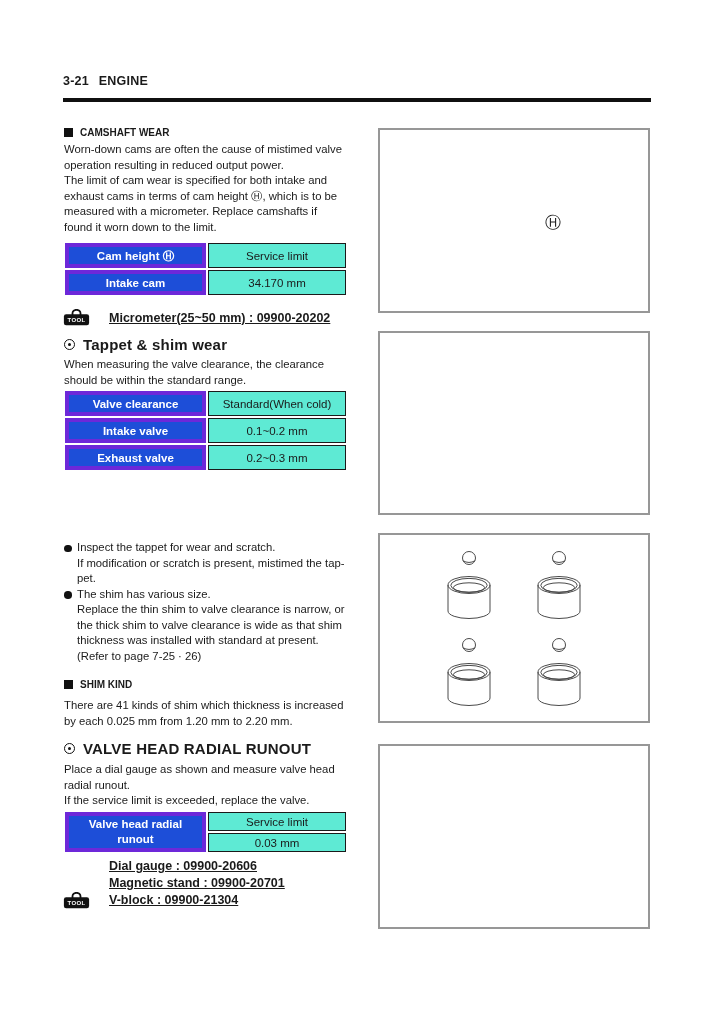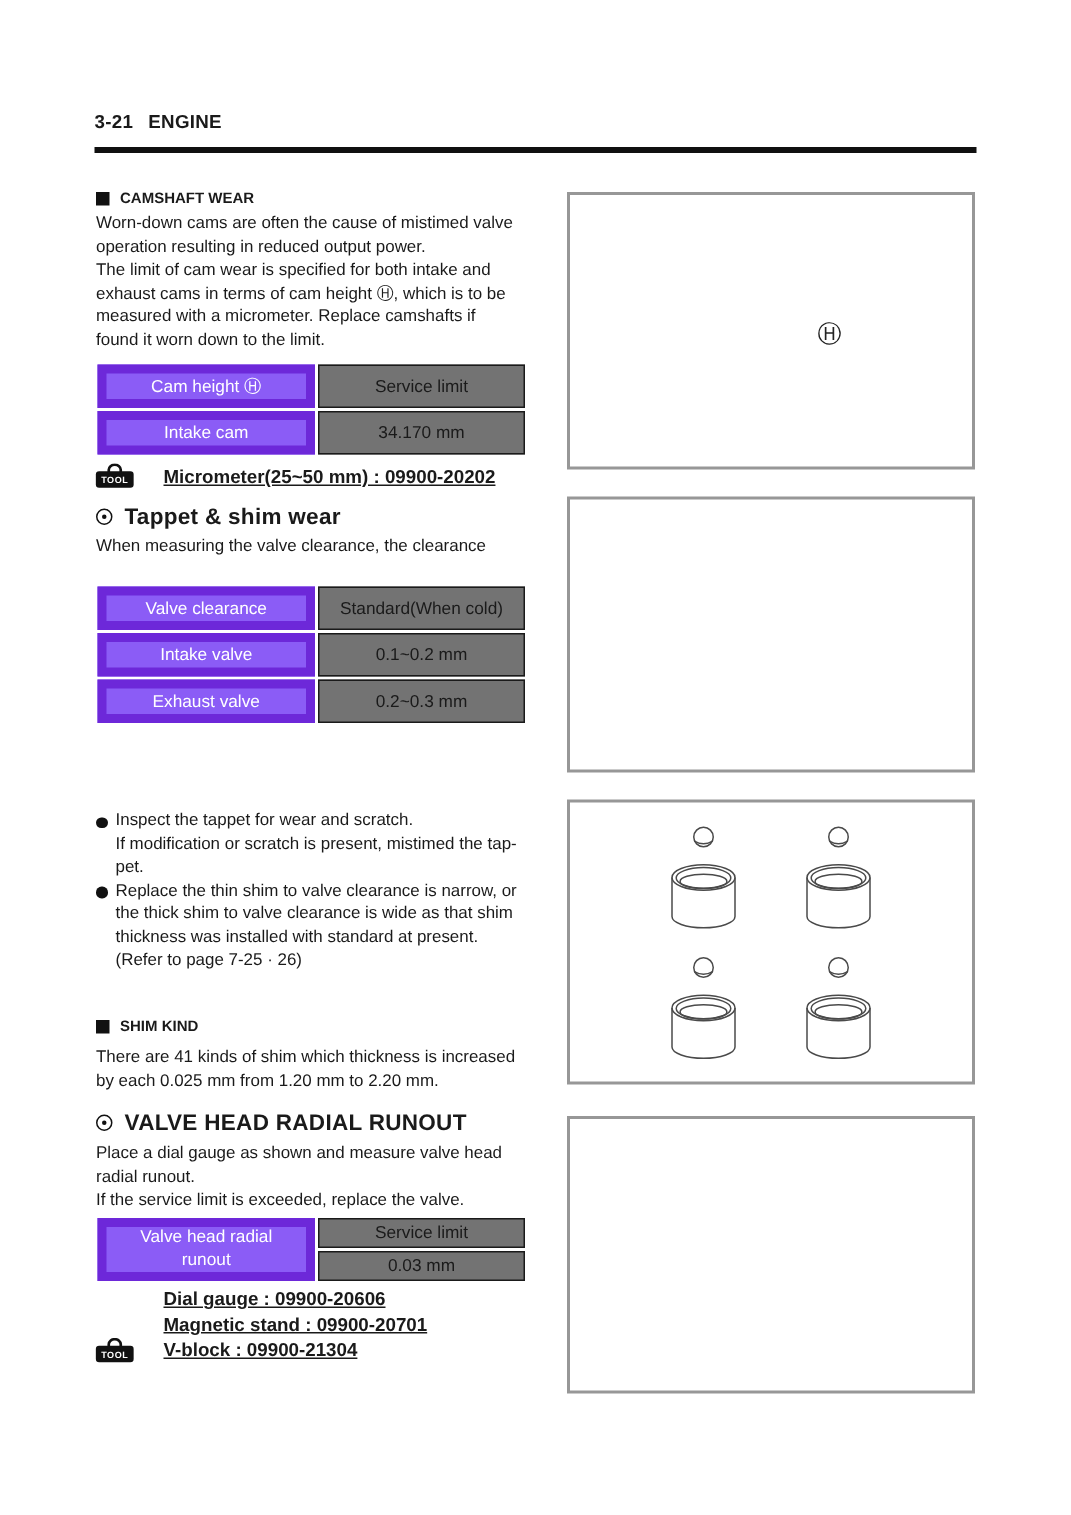--- a/index.html
+++ b/index.html
@@ -17,22 +17,22 @@
   .h-small{font-weight:bold;font-size:10px;display:flex;align-items:center;gap:7px;white-space:nowrap;}
   .sq{width:9px;height:9px;background:#111;flex:0 0 auto;}
   .h-big{font-weight:bold;font-size:15px;display:flex;align-items:center;gap:8px;white-space:nowrap;letter-spacing:.2px;}
   .dot-o{width:9px;height:9px;border:1.7px solid #111;border-radius:50%;display:inline-flex;align-items:center;justify-content:center;flex:0 0 auto;}
   .dot-i{width:3.5px;height:3.5px;background:#111;border-radius:50%;}
 
   .para{font-size:11.3px;line-height:15.5px;white-space:nowrap;}
 
   table.spec{position:absolute;left:63px;border-collapse:separate;border-spacing:2px;background:#fff;}
   table.spec td{height:17px;padding:0 3px;text-align:center;vertical-align:middle;font-size:11.5px;line-height:16px;}
-  td.dark{width:127px;background:#8b5cf6;color:#fff;font-weight:normal;border:6px solid #6d28d9;}
-  td.lite{width:130px;background:#737373;border:1px solid #1a1a1a;}
+  td.dark{width:127px;background:#1d4ed8;color:#fff;font-weight:bold;border:4px solid #6d28d9;}
+  td.lite{width:130px;background:#5eead4;border:1px solid #1a1a1a;}
   td.dark.tall{line-height:15px;}
 
   .tool-row{position:absolute;left:63px;display:flex;gap:19px;align-items:flex-end;text-decoration:underline;}
   .tool-text{font-weight:bold;font-size:12.5px;line-height:16px;white-space:nowrap;padding-top:1px;}
   .tool-lines div{font-weight:bold;font-size:12.5px;line-height:17px;white-space:nowrap;}
 
   .bullets{position:absolute;left:64px;width:300px;}
   .bullet{position:relative;padding-left:13px;font-size:11.3px;line-height:15.5px;white-space:nowrap;}
   .bmark{position:absolute;left:0;top:4.5px;width:7.5px;height:7.5px;border-radius:50%;background:#111;}
 
@@ -87,20 +87,21 @@
   </div>
 
   <div class="abs h-big" style="top:336px">
     <span class="dot-o">
         <span class="dot-i"></span>
       </span>
     <span>Tappet &amp; shim wear</span>
   </div>
   <div class="abs para" style="top:357px">
       <div>When measuring the valve clearance, the clearance</div>
+      <div>should be within the standard range.</div>
     </div>
 
   <table class="spec" style="top:389px">
     <tbody>
         <tr>
       <td class="dark">Valve clearance</td>
       <td class="lite">Standard(When cold)</td>
     </tr>
     <tr>
       <td class="dark">Intake valve</td>
@@ -118,20 +119,21 @@
       <span class="bmark"></span>
       <div>
           <div>Inspect the tappet for wear and scratch.</div>
           <div>If modification or scratch is present, mistimed the tap-</div>
           <div>pet.</div>
         </div>
     </div>
     <div class="bullet">
       <span class="bmark"></span>
       <div>
+          <div>The shim has various size.</div>
           <div>Replace the thin shim to valve clearance is narrow, or</div>
           <div>the thick shim to valve clearance is wide as that shim</div>
           <div>thickness was installed with standard at present.</div>
           <div>(Refer to page 7-25 · 26)</div>
         </div>
     </div>
   </div>
 
   <div class="abs h-small" style="top:679px">
     <span class="sq"></span>

